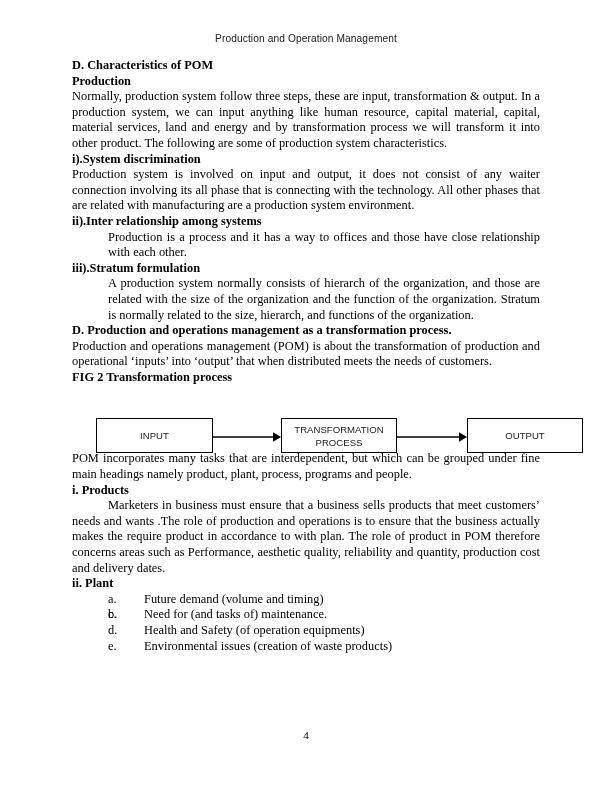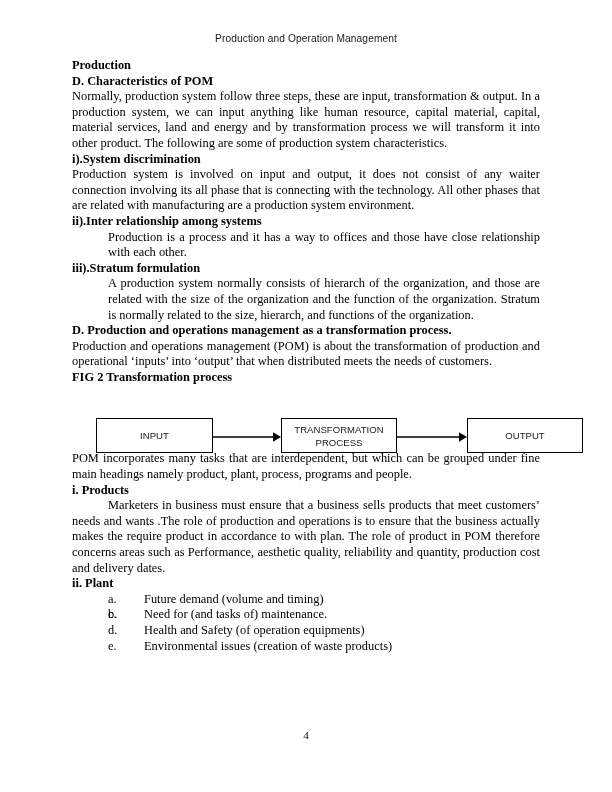--- a/index.html
+++ b/index.html
@@ -124,23 +124,23 @@
 </style>
 </head>
 <body>
 
 <div class="page">
 
   <div class="running-header">Production and Operation Management</div>
 
   <div class="content">
 
+    <div class="h-bold">D. Characteristics of POM</div>
+
     <div class="h-bold">Production</div>
-
-    <div class="h-bold">D. Characteristics of POM</div>
 
     <p class="body">Normally, production system follow three steps, these are input, transformation &amp; output. In a production system, we can input anything like human resource, capital material, capital, material services, land and energy and by transformation process we will transform it into other product. The following are some of production system characteristics.</p>
 
     <div class="h-bold">i).System discrimination</div>
 
     <p class="body lead-space">Production system is involved on input and output, it does not consist of any waiter connection involving its all phase that is connecting with the technology. All other phases that are related with manufacturing are a production system environment.</p>
 
     <div class="h-bold">ii).Inter relationship among systems</div>
 
     <p class="body block-indent">Production is a process and it has a way to offices and those have close relationship with each other.</p>

